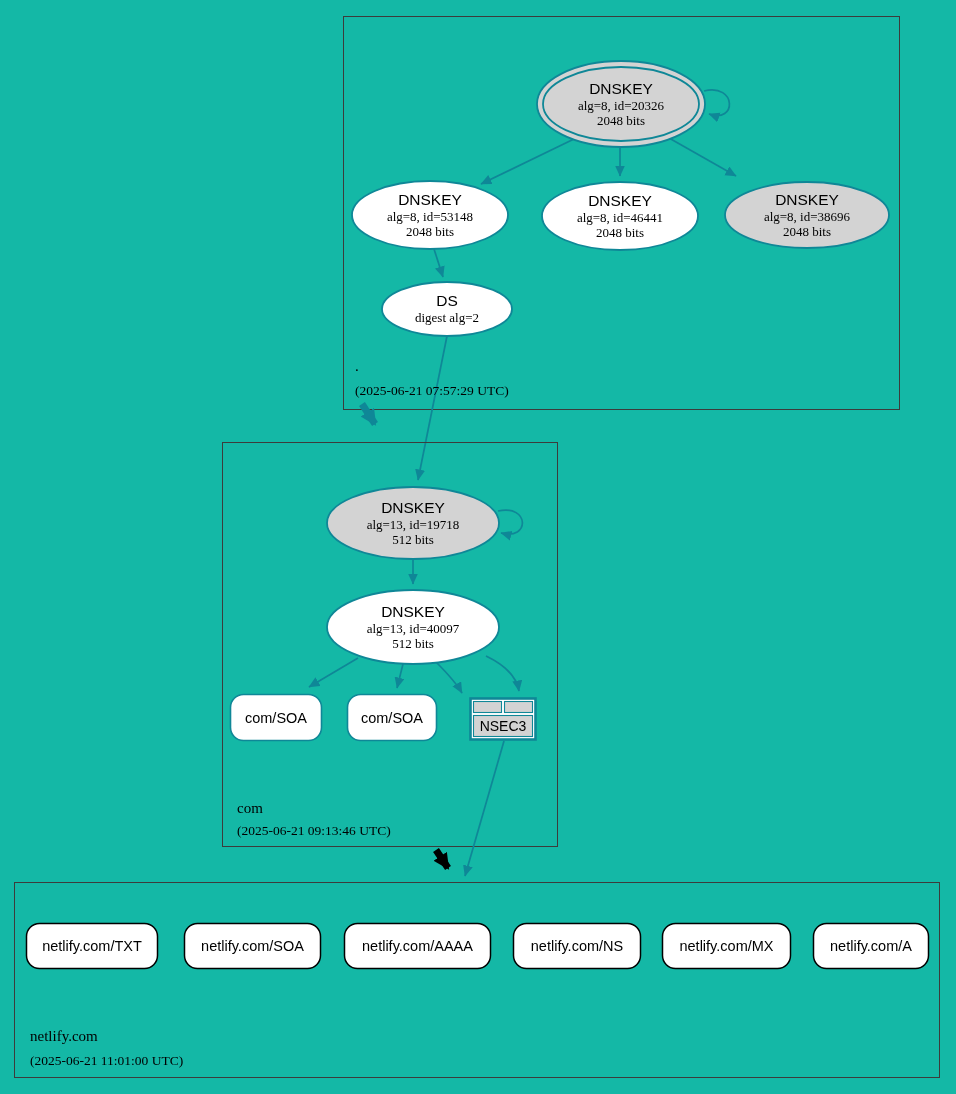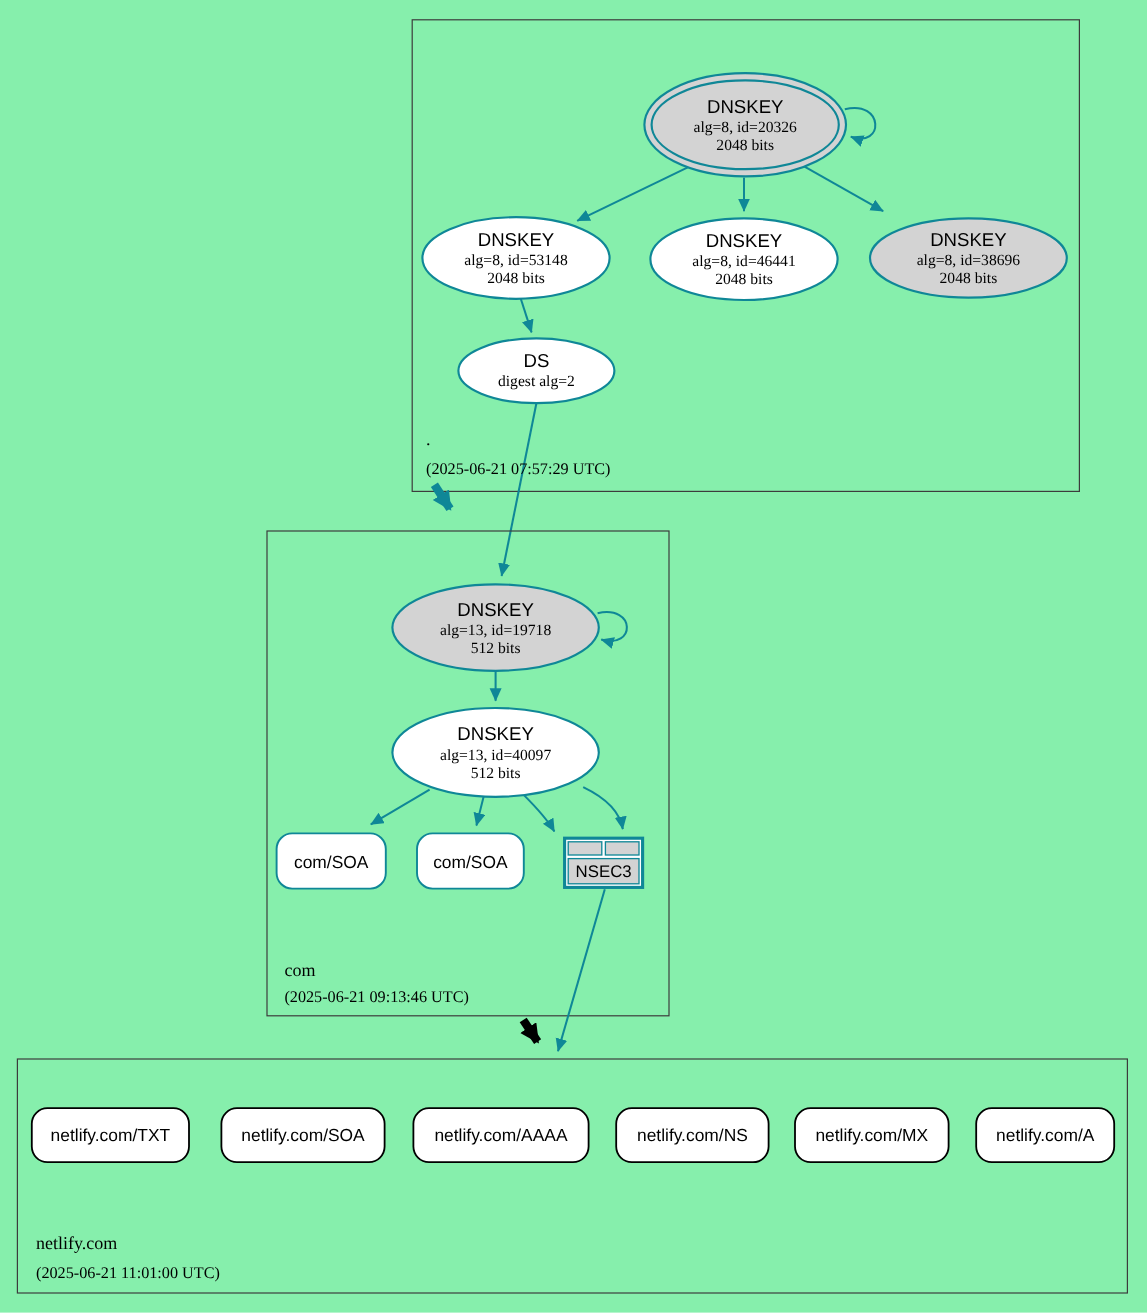--- a/index.html
+++ b/index.html
@@ -1,16 +1,16 @@
 <!DOCTYPE html>
 <html><head>
 <meta charset="utf-8">
 <style>
   html, body { margin: 0; padding: 0; background: #ffffff; }
-  .stage { position: relative; width: 956px; height: 1094px; background: #86efac; }
+  .stage { position: relative; width: 956px; height: 1094px; background: #14b8a6; }
   svg { display: block; }
   .t-sans  { font-family: "Liberation Sans", sans-serif; }
   .t-serif { font-family: "Liberation Serif", serif; }
   .node-title  { font-size: 15.5px; fill: #000000; }
   .node-detail { font-size: 13px;   fill: #000000; }
   .rr-label    { font-size: 14.5px; fill: #000000; }
   .nsec-label  { font-size: 14px;   fill: #000000; }
   .zone-name   { font-size: 15px;   fill: #000000; }
   .zone-ts     { font-size: 13.5px; fill: #000000; }
   .zonebox { fill: none; stroke: #3c3c3c; stroke-width: 1; }

